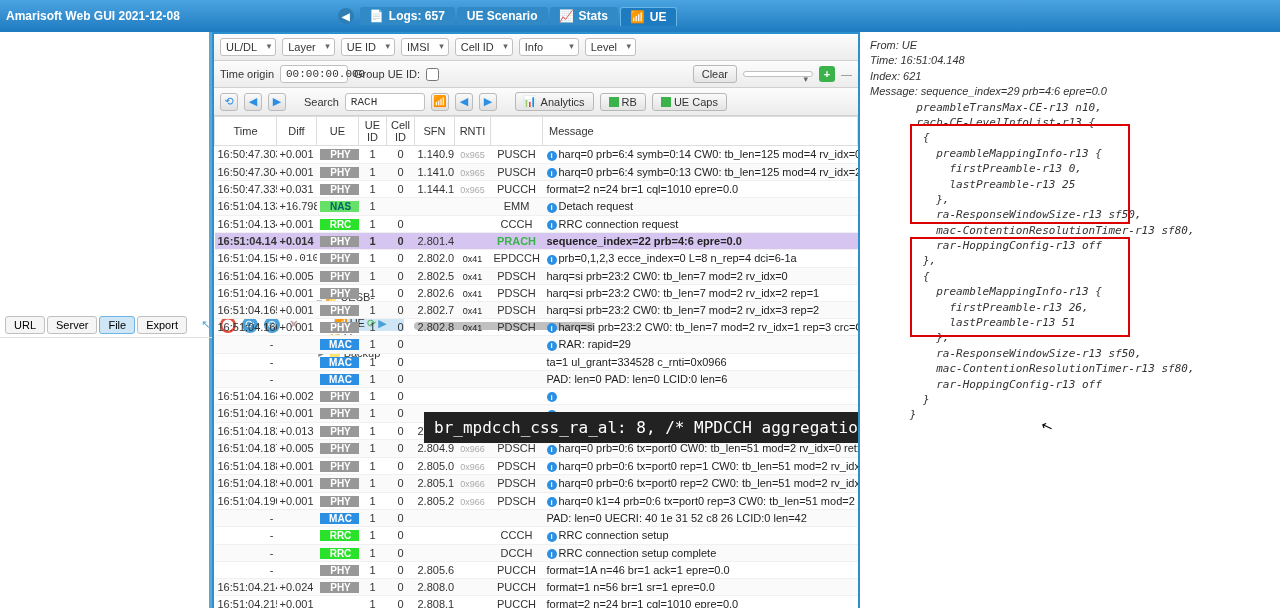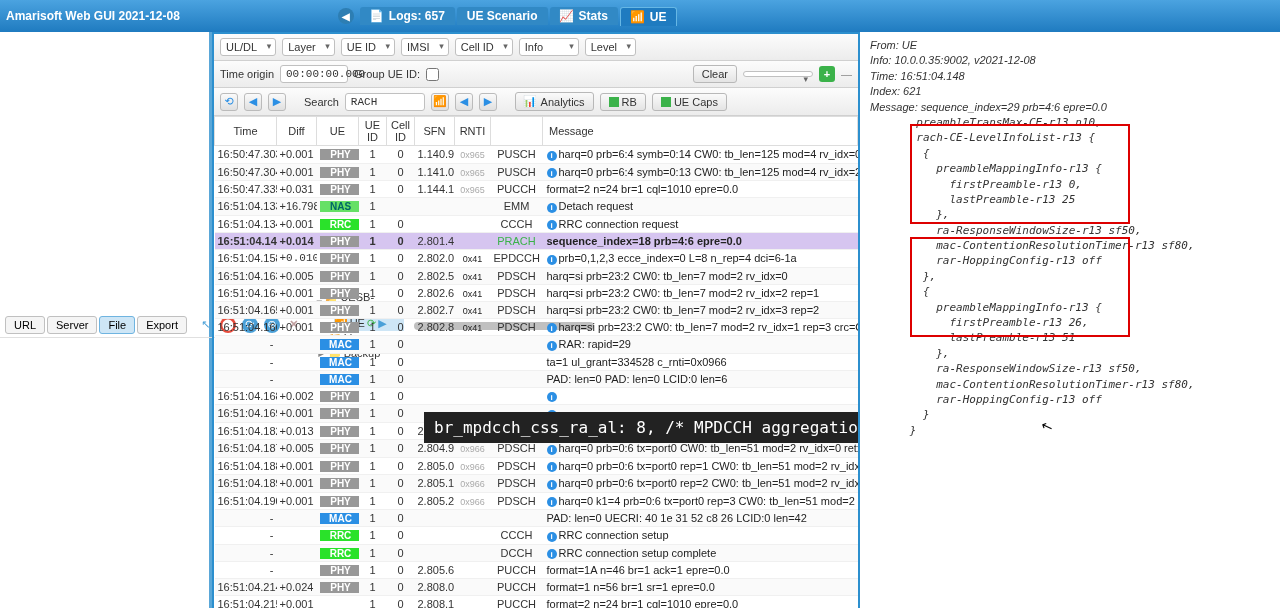--- a/index.html
+++ b/index.html
@@ -271,22 +271,22 @@
               <td class="msg" style=""><span class="minfo">i</span>RRC connection request</td>
             </tr>
             <tr class="alt sel">
               <td style="text-align:right;font-weight:bold;">16:51:04.148</td>
               <td style="text-align:right;font-weight:bold;">+0.014</td>
               <td><span class="layer l-phy">PHY</span></td>
               <td style="font-weight:bold;">1</td>
               <td style="font-weight:bold;">0</td>
               <td>2.801.4</td>
               <td></td>
-              <td><span style="color:#3bb24a;font-weight:normal;">PRACH</span></td>
-              <td class="msg" style="font-weight:bold;">sequence_index=18 prb=4:6 epre=0.0</td>
+              <td><span style="color:#3bb24a;font-weight:bold;">PRACH</span></td>
+              <td class="msg" style="font-weight:bold;">sequence_index=22 prb=4:6 epre=0.0</td>
             </tr>
             <tr>
               <td style="text-align:right;">16:51:04.158</td>
               <td style="text-align:right;font-family:Liberation Mono, monospace;">+0.010</td>
               <td><span class="layer l-phy">PHY</span></td>
               <td>1</td>
               <td>0</td>
               <td>2.802.0</td>
               <td><span class="rnti-black" style="font-size:9px;">0x41</span></td>
               <td>EPDCCH</td>
@@ -514,21 +514,20 @@
             </tr>
           </tbody>
       </table>
       <div class="tooltip" style="left:210px; top:296px;">br_mpdcch_css_ra_al: 8, /* MPDCCH aggregation level: 8, 16 or 24 */</div>
     </div>
   </div>
 
   <div class="right">
     <div class="rhead">
       <div>From: UE</div>
-      <div>Info: 10.0.0.35:9002, v2021-12-08</div>
       <div>Time: 16:51:04.148</div>
       <div>Index: 621</div>
       <div>Message: sequence_index=29 prb=4:6 epre=0.0</div>
     </div>
     <pre>       preambleTransMax-CE-r13 n10,
        rach-CE-LevelInfoList-r13 {
         {
           preambleMappingInfo-r13 {
             firstPreamble-r13 0,
             lastPreamble-r13 25

